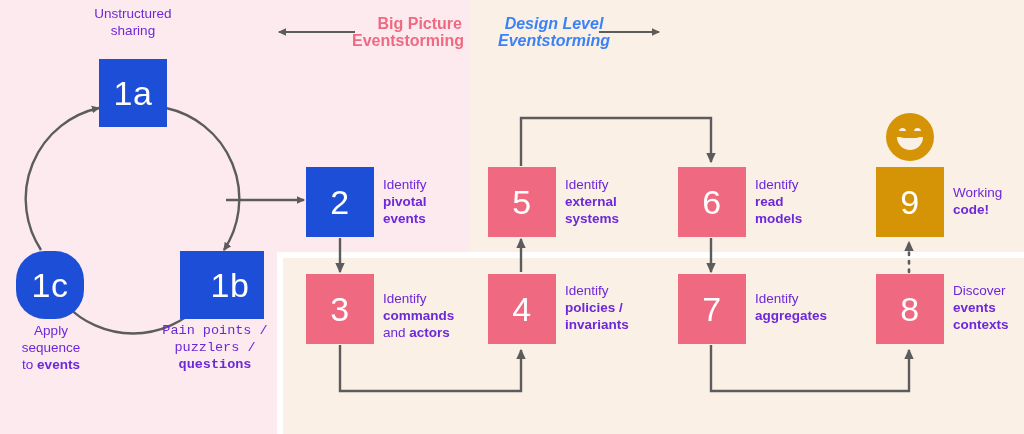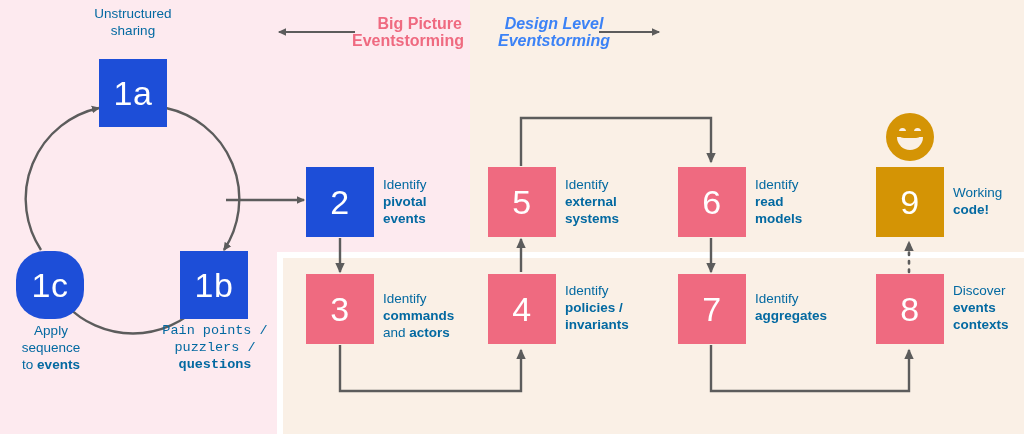--- a/index.html
+++ b/index.html
@@ -26,21 +26,21 @@
   .note{
     position:absolute;display:flex;align-items:center;justify-content:center;
     color:#ffffff;font-size:34px;line-height:34px;font-weight:400;
     letter-spacing:.5px;
   }
   .note.green{background:#1d4ed8;}
   .note.pink{background:#ef6a80;}
   .note.gold{background:#d49405;}
 
   
-  .cap{position:absolute;font-size:13.5px;line-height:17px;color:#0369a1;}
+  .cap{position:absolute;font-size:13.5px;line-height:17px;color:#6d28d9;}
   .cap b{font-weight:bold;}
   .cap.center{text-align:center;}
   .cap.left{text-align:left;}
 
   
   .smiley{position:absolute;width:48px;height:48px;border-radius:50%;background:#d49405;}
   .smiley .eye{position:absolute;width:7px;height:7px;border-radius:50%;background:#faf0e6;top:15px;}
   .smiley .eye.l{left:13px;}
   .smiley .eye.r{left:28px;}
   .smiley .mouth{
@@ -104,21 +104,21 @@
   <div class="hdr hdr-big">
     <div>Big Picture</div>
     <div>Eventstorming</div>
   </div>
   <div class="hdr hdr-design">
     <div>Design Level</div>
     <div>Eventstorming</div>
   </div>
 
   <div class="note green" style="left:99px;top:59px;width:68px;height:68px;">1a</div>
-  <div class="note green" style="left:180px;top:251px;width:68px;height:68px;">1b</div>
+  <div class="note green" style="left:180px;top:251px;width:68px;height:68px;padding-left:16px;">1b</div>
   <div class="note green" style="left:16px;top:251px;width:68px;height:68px;border-radius:29px;">1c</div>
 
   <div class="note green" style="left:306px;top:167px;width:68px;height:70px;">2</div>
   <div class="note pink" style="left:306px;top:274px;width:68px;height:70px;">3</div>
   <div class="note pink" style="left:488px;top:274px;width:68px;height:70px;">4</div>
   <div class="note pink" style="left:488px;top:167px;width:68px;height:70px;">5</div>
   <div class="note pink" style="left:678px;top:167px;width:68px;height:70px;">6</div>
   <div class="note pink" style="left:678px;top:274px;width:68px;height:70px;">7</div>
   <div class="note pink" style="left:876px;top:274px;width:68px;height:70px;">8</div>
   <div class="note gold" style="left:876px;top:167px;width:68px;height:70px;">9</div>

